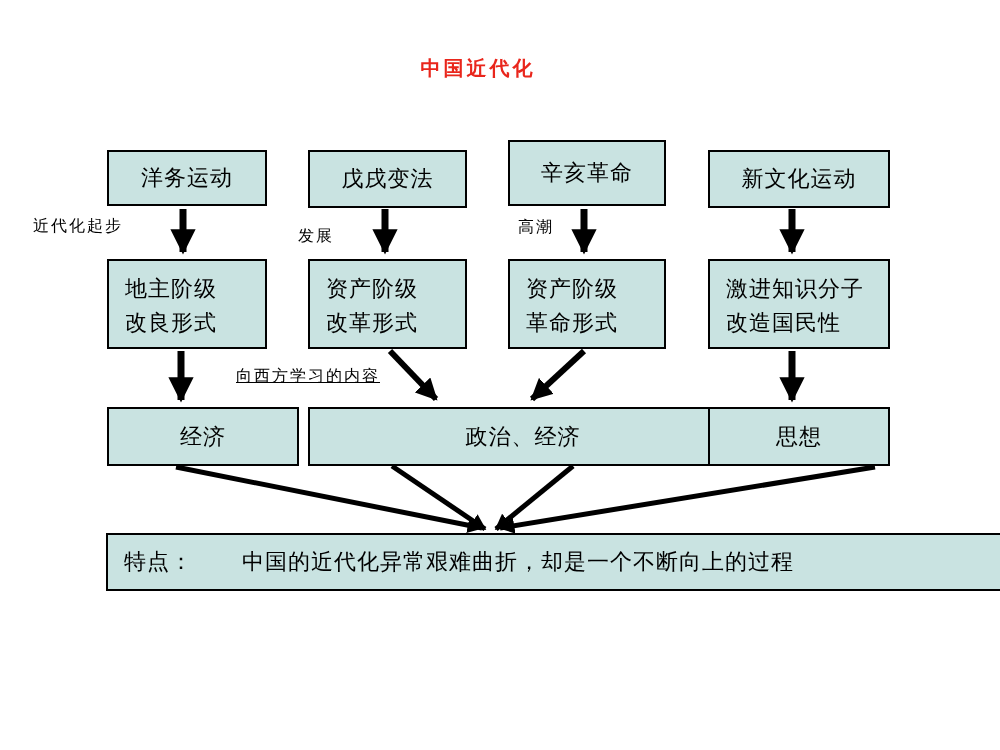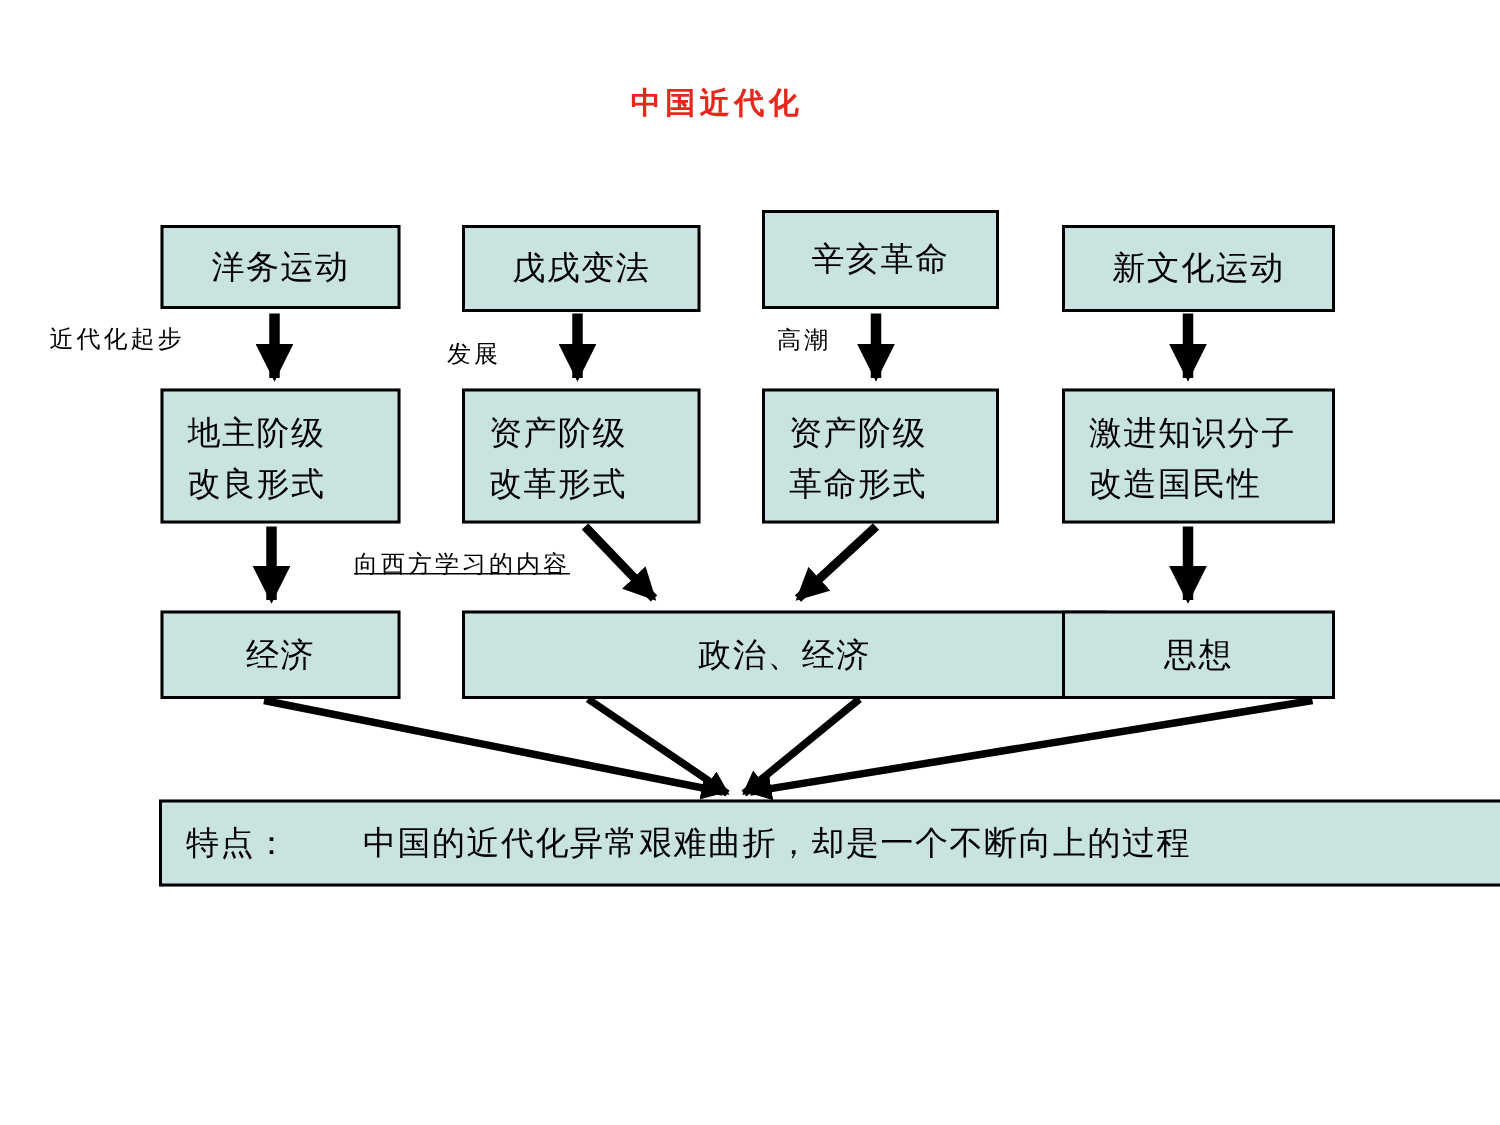--- a/index.html
+++ b/index.html
@@ -36,21 +36,21 @@
   .b-r1c1{left:107px;top:150px;width:160px;height:56px;}
   .b-r1c2{left:308px;top:150px;width:159px;height:58px;}
   .b-r1c3{left:508px;top:140px;width:158px;height:66px;}
   .b-r1c4{left:708px;top:150px;width:182px;height:58px;}
   
   .b-r2c1{left:107px;top:259px;width:160px;height:90px;}
   .b-r2c2{left:308px;top:259px;width:159px;height:90px;}
   .b-r2c3{left:508px;top:259px;width:158px;height:90px;}
   .b-r2c4{left:708px;top:259px;width:182px;height:90px;}
   
-  .b-r3c1{left:107px;top:407px;width:160px;height:59px;}
+  .b-r3c1{left:107px;top:407px;width:192px;height:59px;}
   .b-r3c2{left:308px;top:407px;width:430px;height:59px;}
   .b-r3c3{left:708px;top:407px;width:182px;height:59px;}
   
   .b-concl{
     left:106px;top:533px;width:926px;height:58px;
     display:flex;align-items:center;padding-left:16px;
   }
   .b-concl .prefix{display:inline-block;width:118px;}
   .flabel{
     position:absolute;font-size:16px;letter-spacing:2px;white-space:nowrap;

